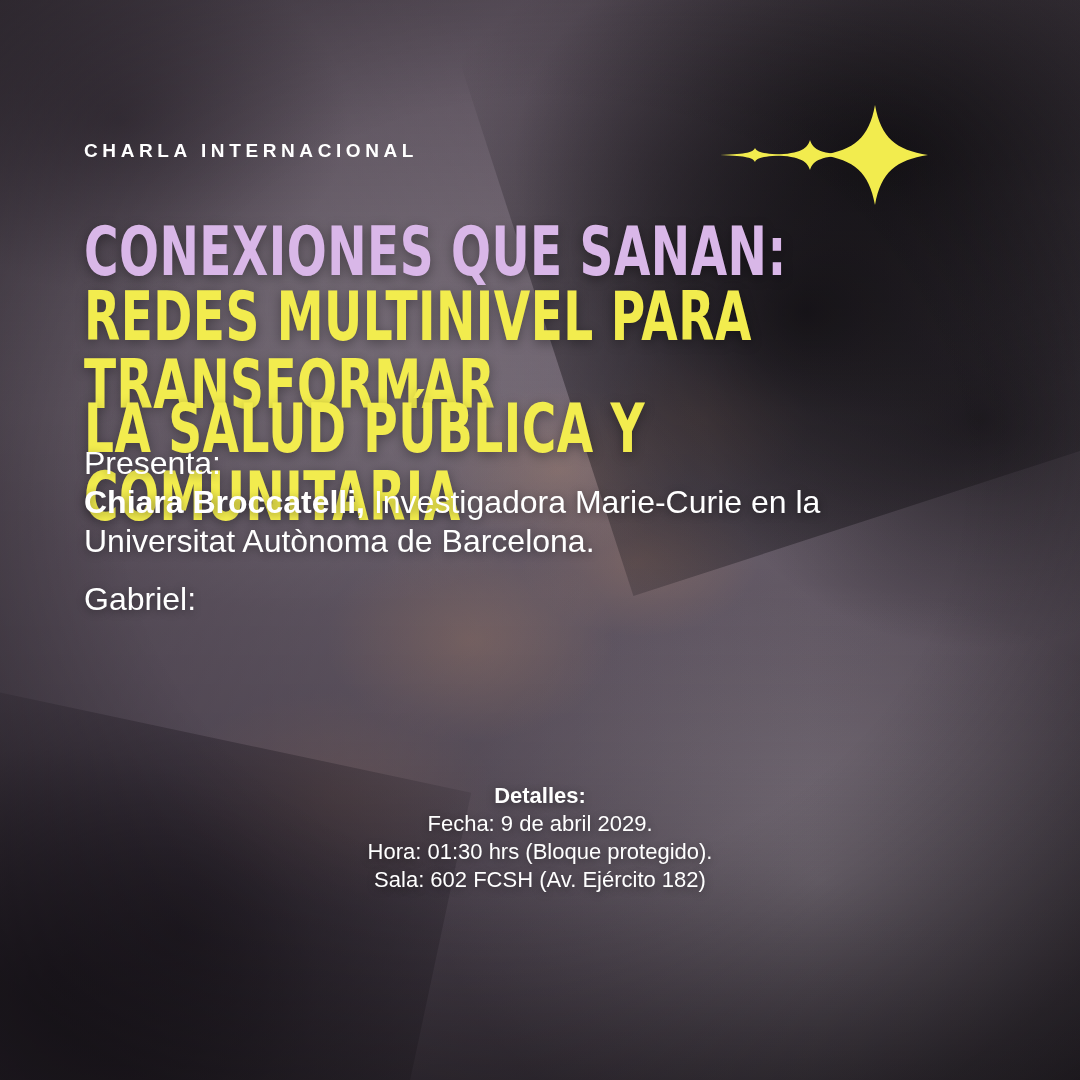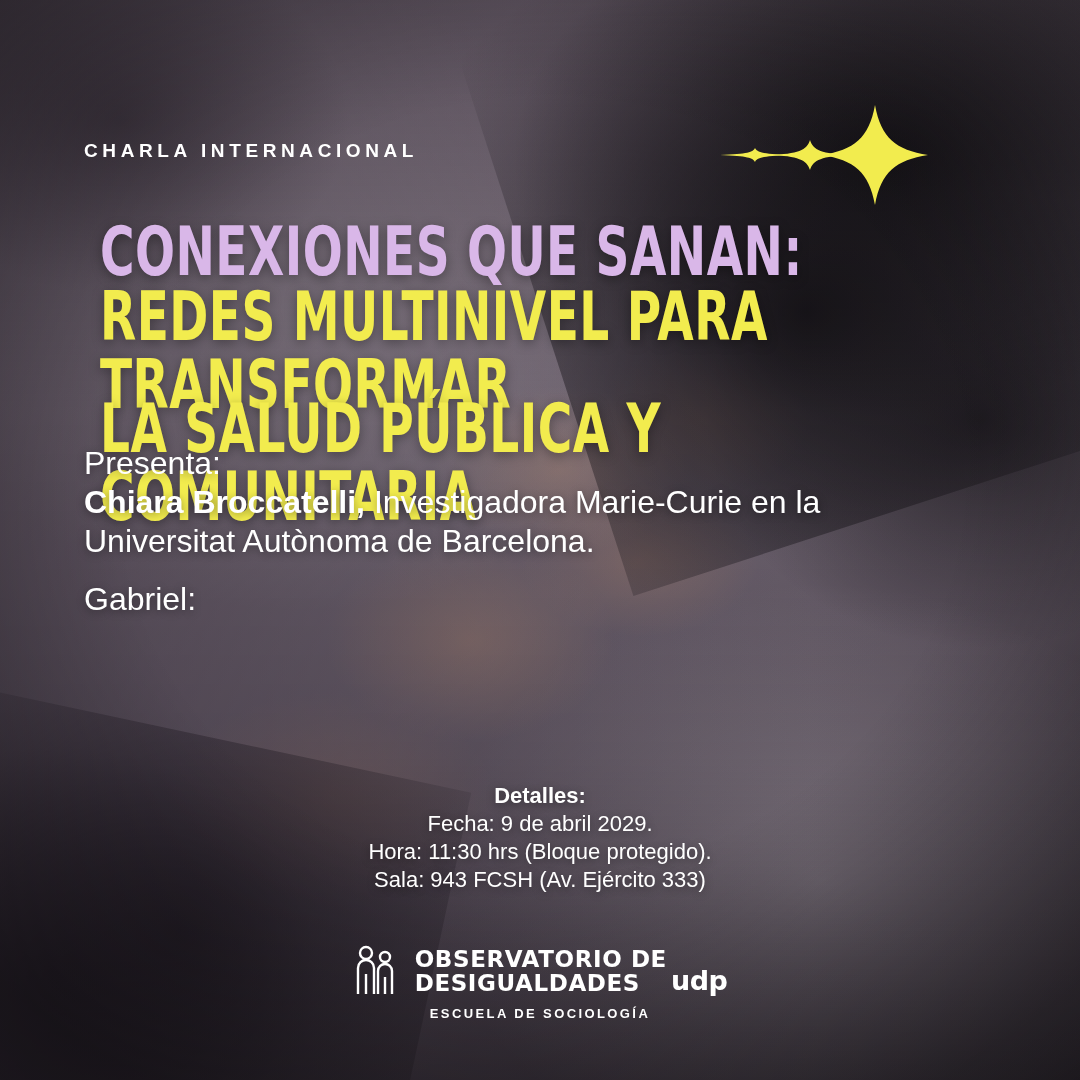--- a/index.html
+++ b/index.html
@@ -102,21 +102,20 @@
     width: 230px;
     height: 110px;
   }
 
   .headline {
     position: absolute;
     left: 84px;
     top: 218px;
     width: 900px;
     line-height: 0.99;
-    margin-left: 16px;
   }
   .headline .line {
     display: block;
     font-family: "DejaVu Sans", sans-serif;
     font-weight: 700;
     font-size: 48px;
     letter-spacing: 0.5px;
     text-transform: uppercase;
     transform: scaleY(1.42) scaleX(0.98);
     transform-origin: left top;
@@ -236,39 +235,19 @@
       <span class="body"><span class="name">Chiara Broccatelli,</span><span> Investigadora Marie-Curie en la Universitat Autònoma de Barcelona.</span></span>
     </div>
 
     <div class="block comenta">
       <span class="role">Gabriel:</span>
     </div>
 
     <div class="details">
       <span class="dtitle">Detalles:</span>
       <span class="dline">Fecha: 9 de abril 2029.</span>
-      <span class="dline">Hora: 11:30 hrs (Bloque protegido).</span>
-      <span class="dline">Sala: 943 FCSH (Av. Ejército 333)</span>
-    </div>
-
-    <div class="logo">
-      <div class="logo-row">
-        <svg class="logo-mark" viewBox="0 0 46 54">
-          <circle cx="13" cy="9" r="6" fill="none" stroke="#ffffff" stroke-width="2.4"></circle>
-          <path d="M5 50 L5 24 C5 19 9 16 13 16 C17 16 21 19 21 24 L21 50" fill="none" stroke="#ffffff" stroke-width="2.4"></path>
-          <line x1="13" y1="30" x2="13" y2="50" stroke="#ffffff" stroke-width="2.4"></line>
-          <circle cx="32" cy="13" r="5" fill="none" stroke="#ffffff" stroke-width="2.4"></circle>
-          <path d="M25 50 L25 27 C25 22.5 28.5 20 32 20 C35.5 20 39 22.5 39 27 L39 50" fill="none" stroke="#ffffff" stroke-width="2.4"></path>
-          <line x1="32" y1="33" x2="32" y2="50" stroke="#ffffff" stroke-width="2.4"></line>
-        </svg>
-        <div class="inline-flex">
-          <div class="logo-text">
-            <span class="l">OBSERVATORIO DE</span>
-            <span class="l">DESIGUALDADES</span>
-          </div>
-          <div class="logo-udp">udp</div>
-        </div>
-      </div>
-      <div class="logo-sub">ESCUELA DE SOCIOLOGÍA</div>
-    </div>
+      <span class="dline">Hora: 01:30 hrs (Bloque protegido).</span>
+      <span class="dline">Sala: 602 FCSH (Av. Ejército 182)</span>
+    </div>
+
 
   </div>
 </div>
 
 </body></html>

